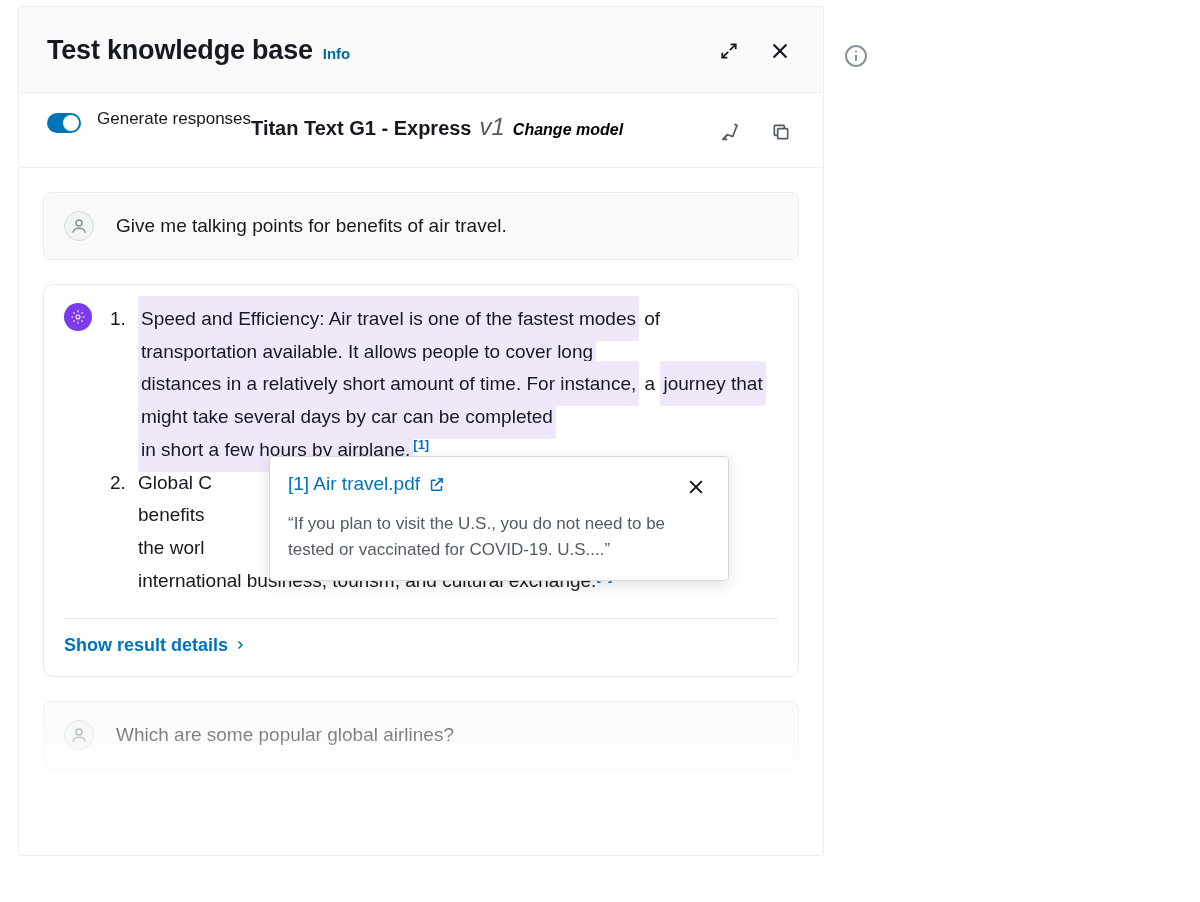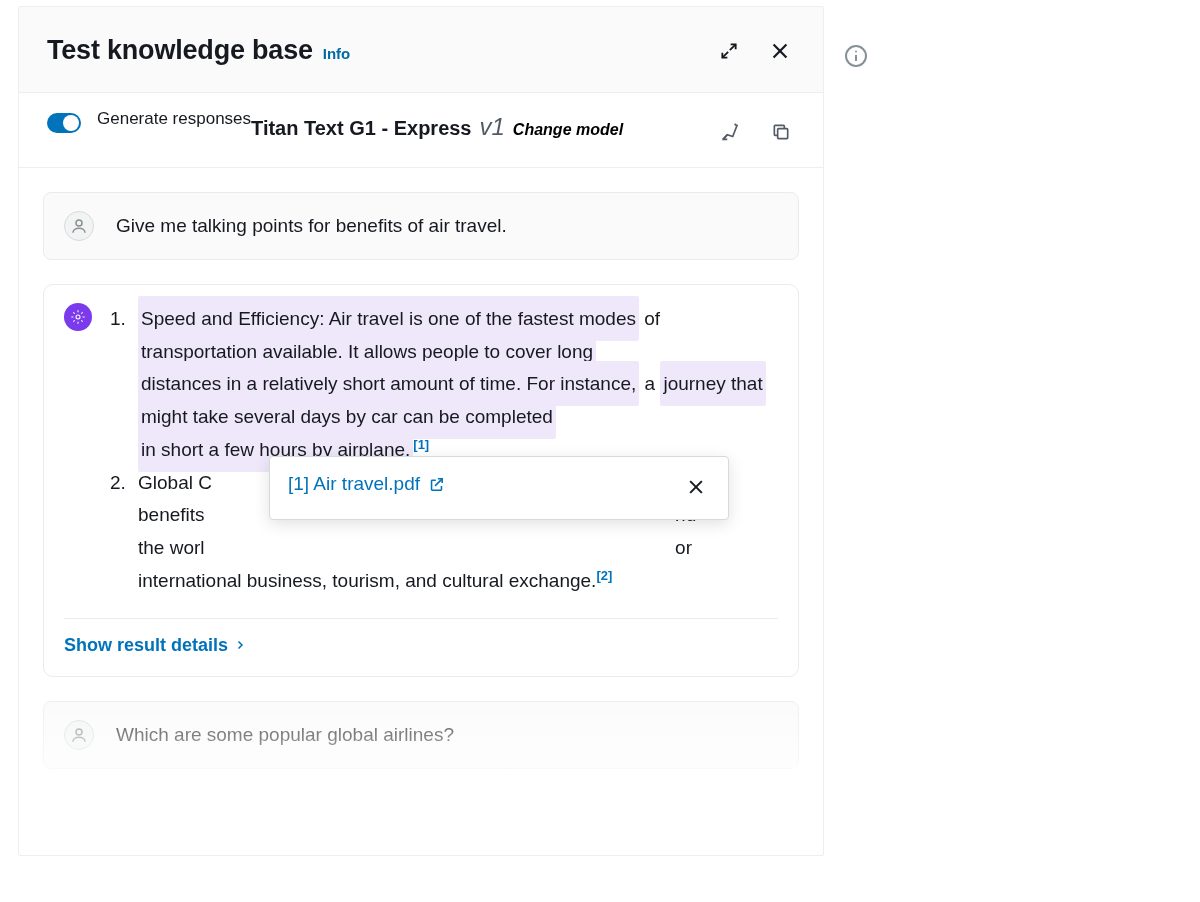--- a/index.html
+++ b/index.html
@@ -362,20 +362,21 @@
                 <path d="M19 14v5a1 1 0 0 1-1 1H6a1 1 0 0 1-1-1V7a1 1 0 0 1 1-1h5"></path>
               </svg>
             </span>
             <button class="icon-btn">
               <svg width="20" height="20" viewBox="0 0 24 24" fill="none" stroke="#16191f" stroke-width="2.4">
                 <line x1="5" y1="5" x2="19" y2="19"></line>
                   <line x1="19" y1="5" x2="5" y2="19"></line>
               </svg>
             </button>
           </div>
+          <div class="popover-body">“If you plan to visit the U.S., you do not need to be tested or vaccinated for COVID-19. U.S....”</div>
         </div>
 
         <hr class="divider">
         <span class="show-details">
           <span>Show result details</span>
           <svg width="12" height="12" viewBox="0 0 24 24" fill="none" stroke="#0073bb" stroke-width="3">
             <polyline points="9 5 16 12 9 19"></polyline>
           </svg>
         </span>
       </div>

